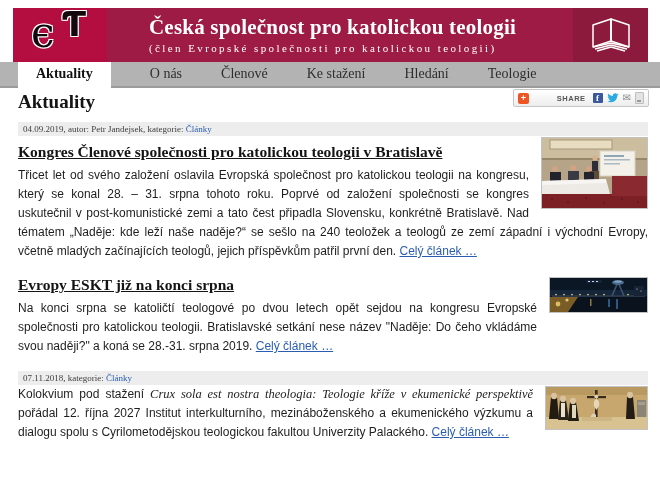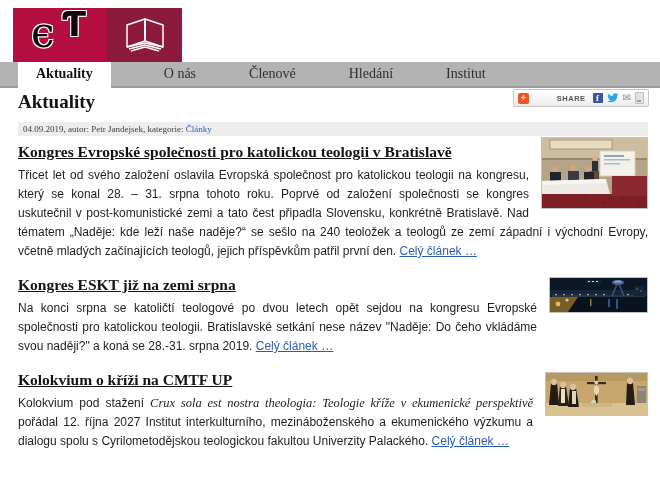--- a/index.html
+++ b/index.html
@@ -15,21 +15,21 @@
           text-shadow:-1px -1px 0 #fff,1px -1px 0 #fff,-1px 1px 0 #fff,1px 1px 0 #fff;}
   .mast-mid{flex:1;background:#9d1b44;color:#fff;padding:7px 0 0 42px;box-sizing:border-box;}
   .site-title{font-family:"Liberation Serif",serif;font-weight:bold;font-size:21px;line-height:24px;letter-spacing:.2px;}
   .site-subtitle{font-family:"Liberation Serif",serif;font-size:11px;letter-spacing:2.4px;margin-top:3px;white-space:nowrap;}
   .book-box{width:75px;height:54px;background:#8c1a3c;flex:none;display:flex;align-items:center;justify-content:center;}
 
   
   .nav{position:absolute;left:0;top:62px;width:660px;height:24px;background:#b3b3b3;border-bottom:2px solid #9b9b9b;
        font-family:"Liberation Serif",serif;font-size:14px;color:#2e2e2e;display:flex;align-items:stretch;}
   .nav-item{line-height:24px;cursor:pointer;}
-  .nav-item.plain{margin-left:53px;}
+  .nav-item.plain{margin-left:39px;}
   .nav-item.first-plain{}
   .nav-item.active{margin-left:18px;background:#fff;font-weight:bold;padding:0 18px;height:26px;color:#111;}
 
   
   .share{position:absolute;top:89px;right:11px;height:14px;background:linear-gradient(#ffffff,#ededed);
          border:1px solid #c6c6c6;border-radius:2px;display:flex;align-items:center;padding:1px 4px;gap:4px;cursor:pointer;}
   .sh-plus{width:11px;height:11px;background:#ee5522;border-radius:2px;color:#fff;font-weight:bold;font-size:9px;line-height:11px;text-align:center;}
   .sh-label{font-size:7.5px;font-weight:bold;color:#555;letter-spacing:.5px;padding-left:24px;}
   .sh-fb{width:10px;height:10px;background:#3a589b;border-radius:1px;color:#fff;font-family:"Liberation Serif",serif;
          font-weight:bold;font-size:9px;line-height:10px;text-align:center;margin-left:3px;}
@@ -55,40 +55,45 @@
 </style>
 </head>
 <body>
 
 <div class="page">
 
   <header class="masthead">
     <div class="logo-box">
       <span class="logo-e">є</span>
       <span class="logo-t">Ƭ</span>
+    </div>
+    <div class="mast-mid">
+      <div class="site-title">Česká společnost pro katolickou teologii</div>
+      <div class="site-subtitle">(člen Evropské společnosti pro katolickou teologii)</div>
     </div>
     <div class="book-box">
       <svg width="50" height="42" viewBox="0 0 50 42">
         <g fill="none" stroke="#ffffff" stroke-width="1.5" stroke-linejoin="round">
           <path d="M25,5 L7,11 L7,33 L25,27 Z"></path>
           <path d="M25,5 L43,11 L43,33 L25,27 Z"></path>
           <path d="M25,5 L25,27"></path>
           <path d="M7,33 L25,29 M9,35 L25,31 M11,37 L25,33"></path>
           <path d="M43,33 L25,29 M41,35 L25,31 M39,37 L25,33"></path>
         </g>
       </svg>
     </div>
   </header>
 
   <nav class="nav">
     <div class="nav-item active">Aktuality</div>
     <div class="nav-item plain first-plain">O nás</div>
     <div class="nav-item plain">Členové</div>
+    <div class="nav-item plain">Ke stažení</div>
     <div class="nav-item plain">Hledání</div>
-    <div class="nav-item plain">Institut</div>
+    <div class="nav-item plain">Teologie</div>
   </nav>
 
   <div class="share">
     <span class="sh-plus">+</span>
     <span class="sh-label">SHARE</span>
     <span class="sh-fb">f</span>
     <span>
       <svg width="12" height="10" viewBox="0 0 12 10">
         <path fill="#2caae1" d="M11.5,1.3c-0.4,0.2-0.8,0.3-1.3,0.4c0.5-0.3,0.8-0.7,1-1.2C10.8,0.7,10.3,0.9,9.8,1C9.4,0.5,8.8,0.2,8.1,0.2 c-1.3,0-2.3,1-2.3,2.3c0,0.2,0,0.4,0.1,0.5C4,2.9,2.3,2,1.1,0.6C0.9,0.9,0.8,1.3,0.8,1.7c0,0.8,0.4,1.5,1,1.9 C1.4,3.6,1,3.5,0.7,3.3v0c0,1.1,0.8,2,1.8,2.2C2.3,5.6,2.1,5.6,1.9,5.6c-0.1,0-0.3,0-0.4,0c0.3,0.9,1.1,1.6,2.1,1.6 c-0.8,0.6-1.8,1-2.8,1c-0.2,0-0.4,0-0.5,0c1,0.6,2.2,1,3.5,1c4.2,0,6.5-3.5,6.5-6.5c0-0.1,0-0.2,0-0.3C10.8,2.2,11.2,1.8,11.5,1.3z"></path>
       </svg>
@@ -128,21 +133,21 @@
           <rect x="0" y="56" width="105" height="14" fill="#7c2026"></rect>
           <circle cx="10" cy="61" r="1" fill="#5d181d"></circle>
             <circle cx="26" cy="64" r="1" fill="#5d181d"></circle>
           <circle cx="44" cy="60" r="1" fill="#5d181d"></circle>
             <circle cx="62" cy="65" r="1" fill="#5d181d"></circle>
           <circle cx="80" cy="61" r="1" fill="#5d181d"></circle>
             <circle cx="96" cy="64" r="1" fill="#5d181d"></circle>
           <rect x="70" y="38" width="35" height="20" fill="#8a2a30"></rect>
         </svg>
       </div>
-      <h2 class="art-title">Kongres Evropské společnosti pro katolickou teologii v Bratislavě</h2>
+      <h2 class="art-title">Kongres Členové společnosti pro katolickou teologii v Bratislavě</h2>
       <p class="art-body"><span>Třicet let od svého založení oslavila Evropská společnost pro katolickou teologii na kongresu, který se konal 28. – 31. srpna tohoto roku. Poprvé od založení společnosti se kongres uskutečnil v post-komunistické zemi a tato čest připadla Slovensku, konkrétně Bratislavě. Nad tématem „Naděje: kde leží naše naděje?“ se sešlo na 240 teoložek a teologů ze zemí západní i východní Evropy, včetně mladých začínajících teologů, jejich příspěvkům patřil první den. </span><span class="it"></span><span></span><a class="more-link">Celý článek …</a></p>
       <div style="clear:both;"></div>
     </article>
 
     <article class="article">
       <div class="aimg" style="width:97px;height:34px;">
         <svg width="97" height="34" viewBox="0 0 97 34">
           <rect width="97" height="34" fill="#0c1725"></rect>
           <rect x="0" y="12" width="97" height="6" fill="#16263a"></rect>
           <rect x="0" y="19" width="97" height="15" fill="#0a121d"></rect>
@@ -171,26 +176,29 @@
           <rect x="66" y="21" width="2" height="10" fill="#4a86c4" opacity=".6"></rect>
           <rect x="40" y="21" width="1.5" height="7" fill="#c9a84c" opacity=".7"></rect>
           <rect x="36" y="2" width="16" height="3" fill="#15233a"></rect>
           <g fill="#cfd8e0">
               <rect x="38" y="3" width="2" height="1"></rect>
               <rect x="42" y="3" width="2" height="1"></rect>
               <rect x="46" y="3" width="2" height="1"></rect>
             </g>
         </svg>
       </div>
-      <h2 class="art-title">Kongres ESKT již na zemi srpna</h2>
+      <h2 class="art-title">Evropy ESKT již na konci srpna</h2>
       <p class="art-body"><span>Na konci srpna se katoličtí teologové po dvou letech opět sejdou na kongresu Evropské společnosti pro katolickou teologii. Bratislavské setkání nese název "Naděje: Do čeho vkládáme svou naději?" a koná se 28.-31. srpna 2019. </span><span class="it"></span><span></span><a class="more-link">Celý článek …</a></p>
       <div style="clear:both;"></div>
     </article>
 
     <article class="article">
+      <div class="meta">
+        <span>07.11.2018, kategorie: </span><a>Články</a>
+      </div>
       <div class="aimg" style="width:101px;height:42px;">
         <svg width="101" height="42" viewBox="0 0 101 42">
           <rect width="101" height="42" fill="#c7a76d"></rect>
           <rect x="0" y="0" width="101" height="8" fill="#b8995f"></rect>
           <rect x="0" y="30" width="101" height="12" fill="#d9c291"></rect>
           <path d="M3,32 L5,10 Q8,6 11,10 L13,32 Z" fill="#221b12"></path>
           <path d="M12,33 L14,13 Q17,9 20,13 L23,33 Z" fill="#2b2318"></path>
           <rect x="15" y="16" width="4" height="14" fill="#e8e0cc"></rect>
           <path d="M22,34 L24,15 Q27,11 30,15 L33,34 Z" fill="#221b12"></path>
           <rect x="26" y="18" width="4" height="13" fill="#ded5bd"></rect>
@@ -202,18 +210,17 @@
           <path d="M50.3,11 Q47,14 48,19 L50.3,23 L53,19 Q54,14 50.3,11 Z" fill="#e6d7b8"></path>
           <circle cx="50.3" cy="9.5" r="2" fill="#e0cfa8"></circle>
           <path d="M44,31 Q47,24 50,28 L50,34 L42,34 Z" fill="#ded0b2"></path>
           <path d="M80,32 L81,10 Q84,6 87,10 L89,32 Z" fill="#241d15"></path>
           <ellipse cx="84" cy="8" rx="3" ry="3.2" fill="#d9c2a0"></ellipse>
           <rect x="91" y="13" width="9" height="17" fill="#8a8576"></rect>
           <rect x="92" y="15" width="7" height="3" fill="#a39e8d"></rect>
           <rect x="36" y="30" width="30" height="4" fill="#cdb683"></rect>
         </svg>
       </div>
-      <h2 class="art-title">Kolokvium o kříži na CMTF UP</h2>
       <p class="art-body"><span>Kolokvium pod stažení </span><span class="it">Crux sola est nostra theologia: Teologie kříže v ekumenické perspektivě</span><span> pořádal 12. října 2027 Institut interkulturního, mezináboženského a ekumenického výzkumu a dialogu spolu s Cyrilometodějskou teologickou fakultou Univerzity Palackého. </span><a class="more-link">Celý článek …</a></p>
       <div style="clear:both;"></div>
     </article>
   </main>
 </div>
 
 </body></html>

